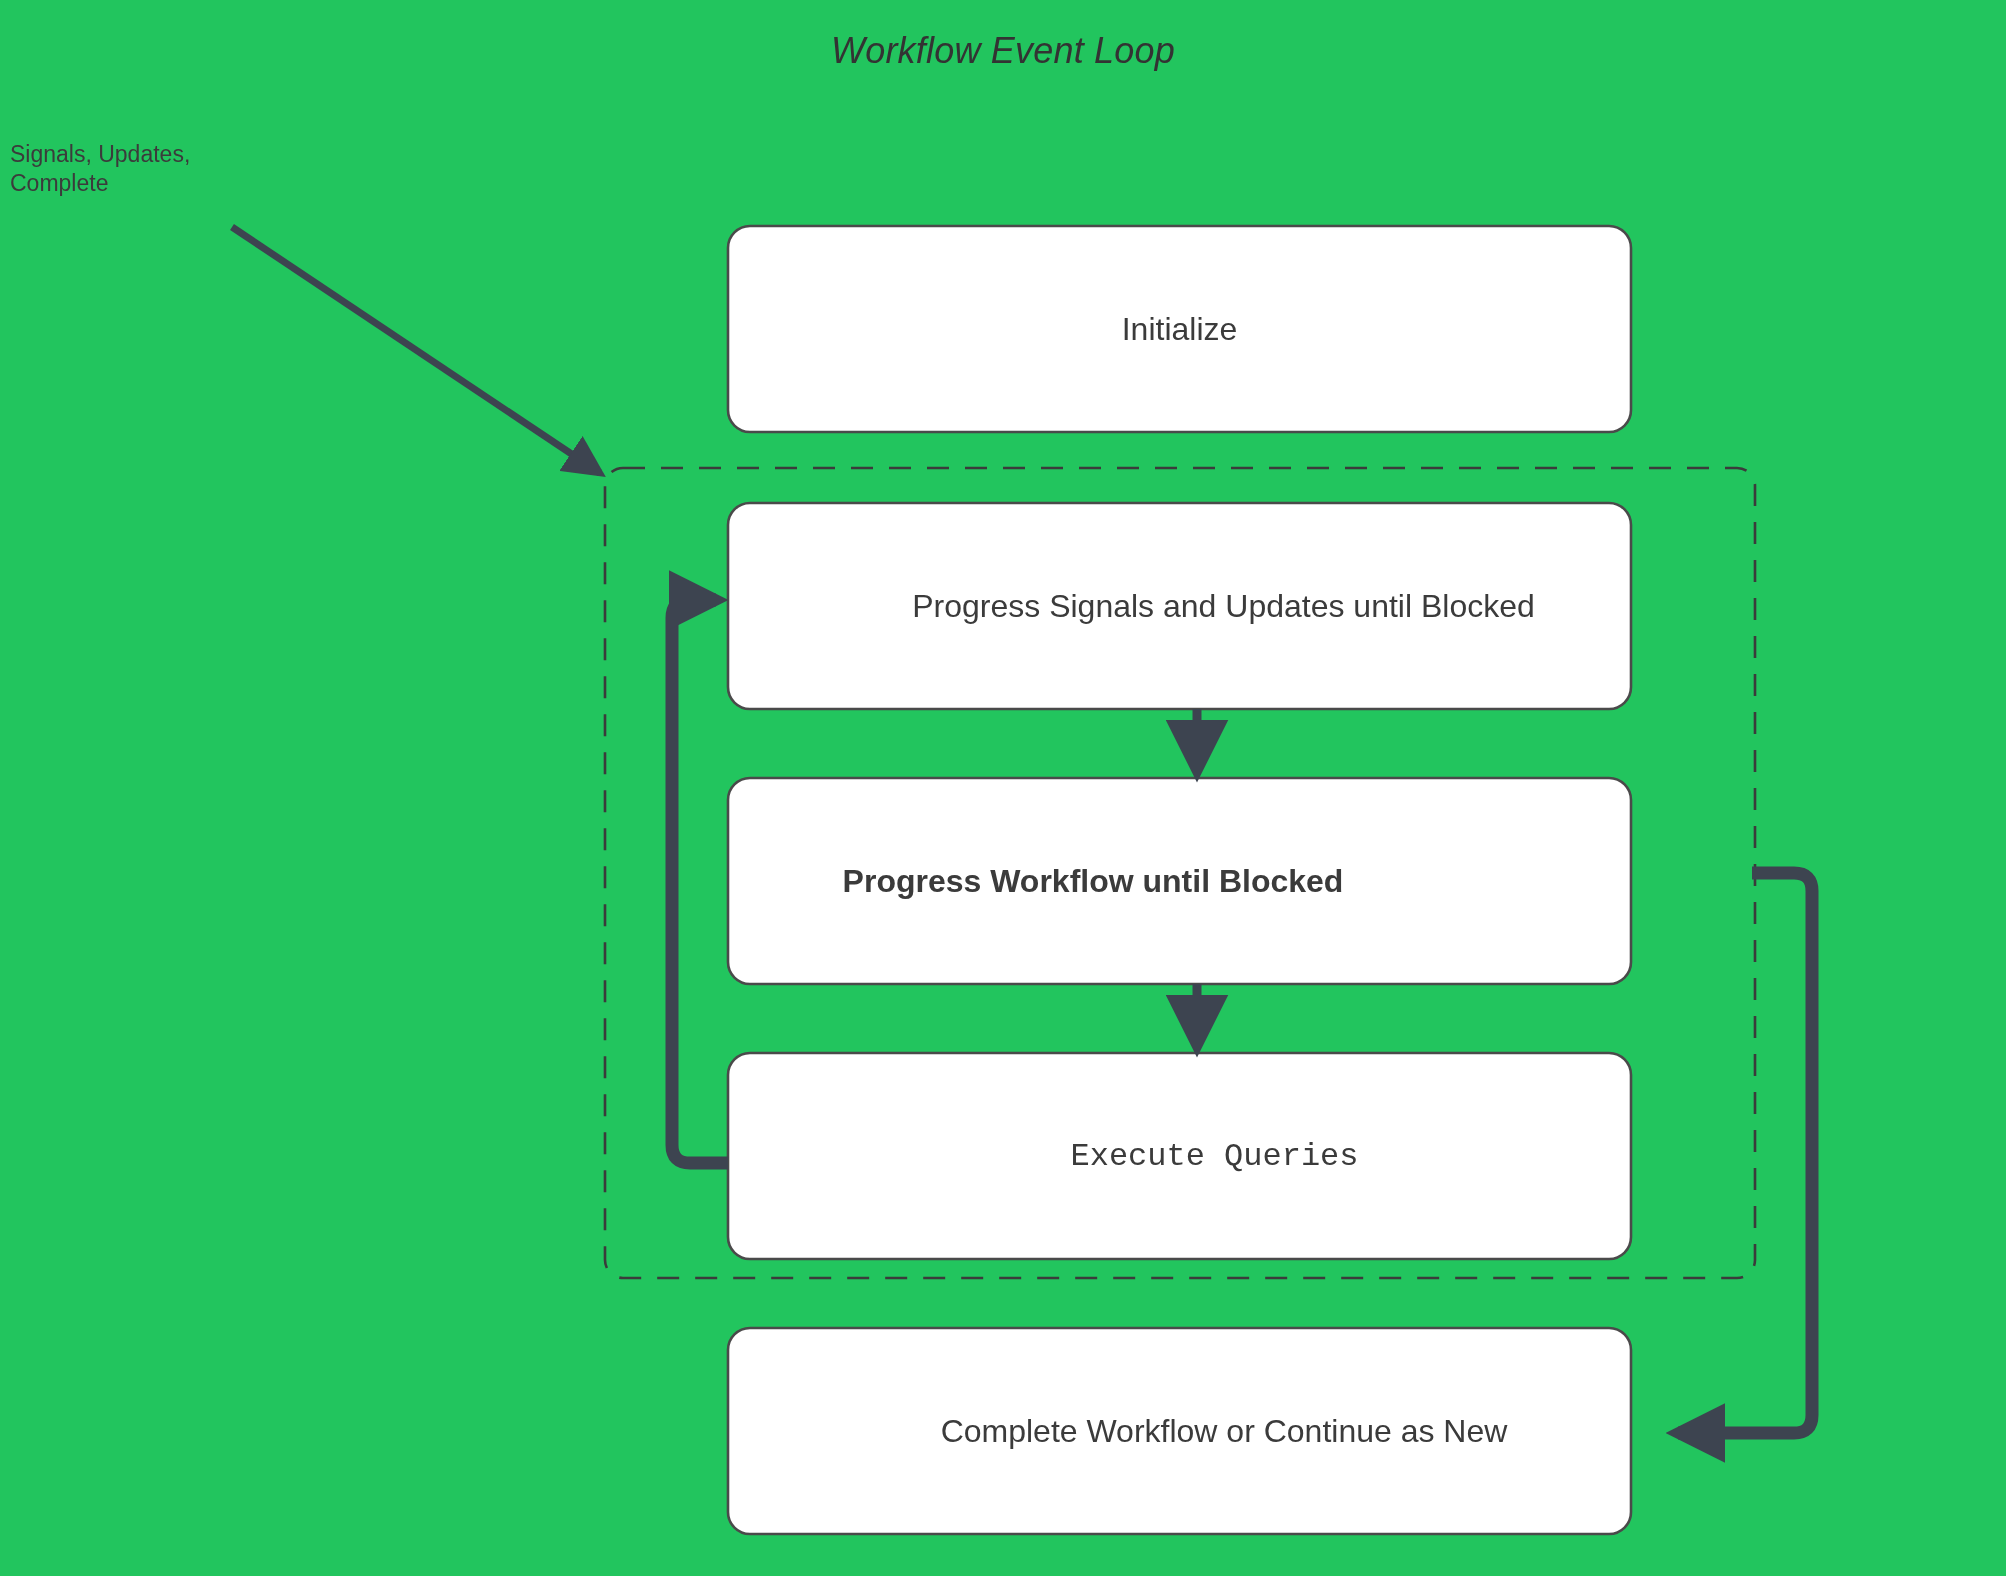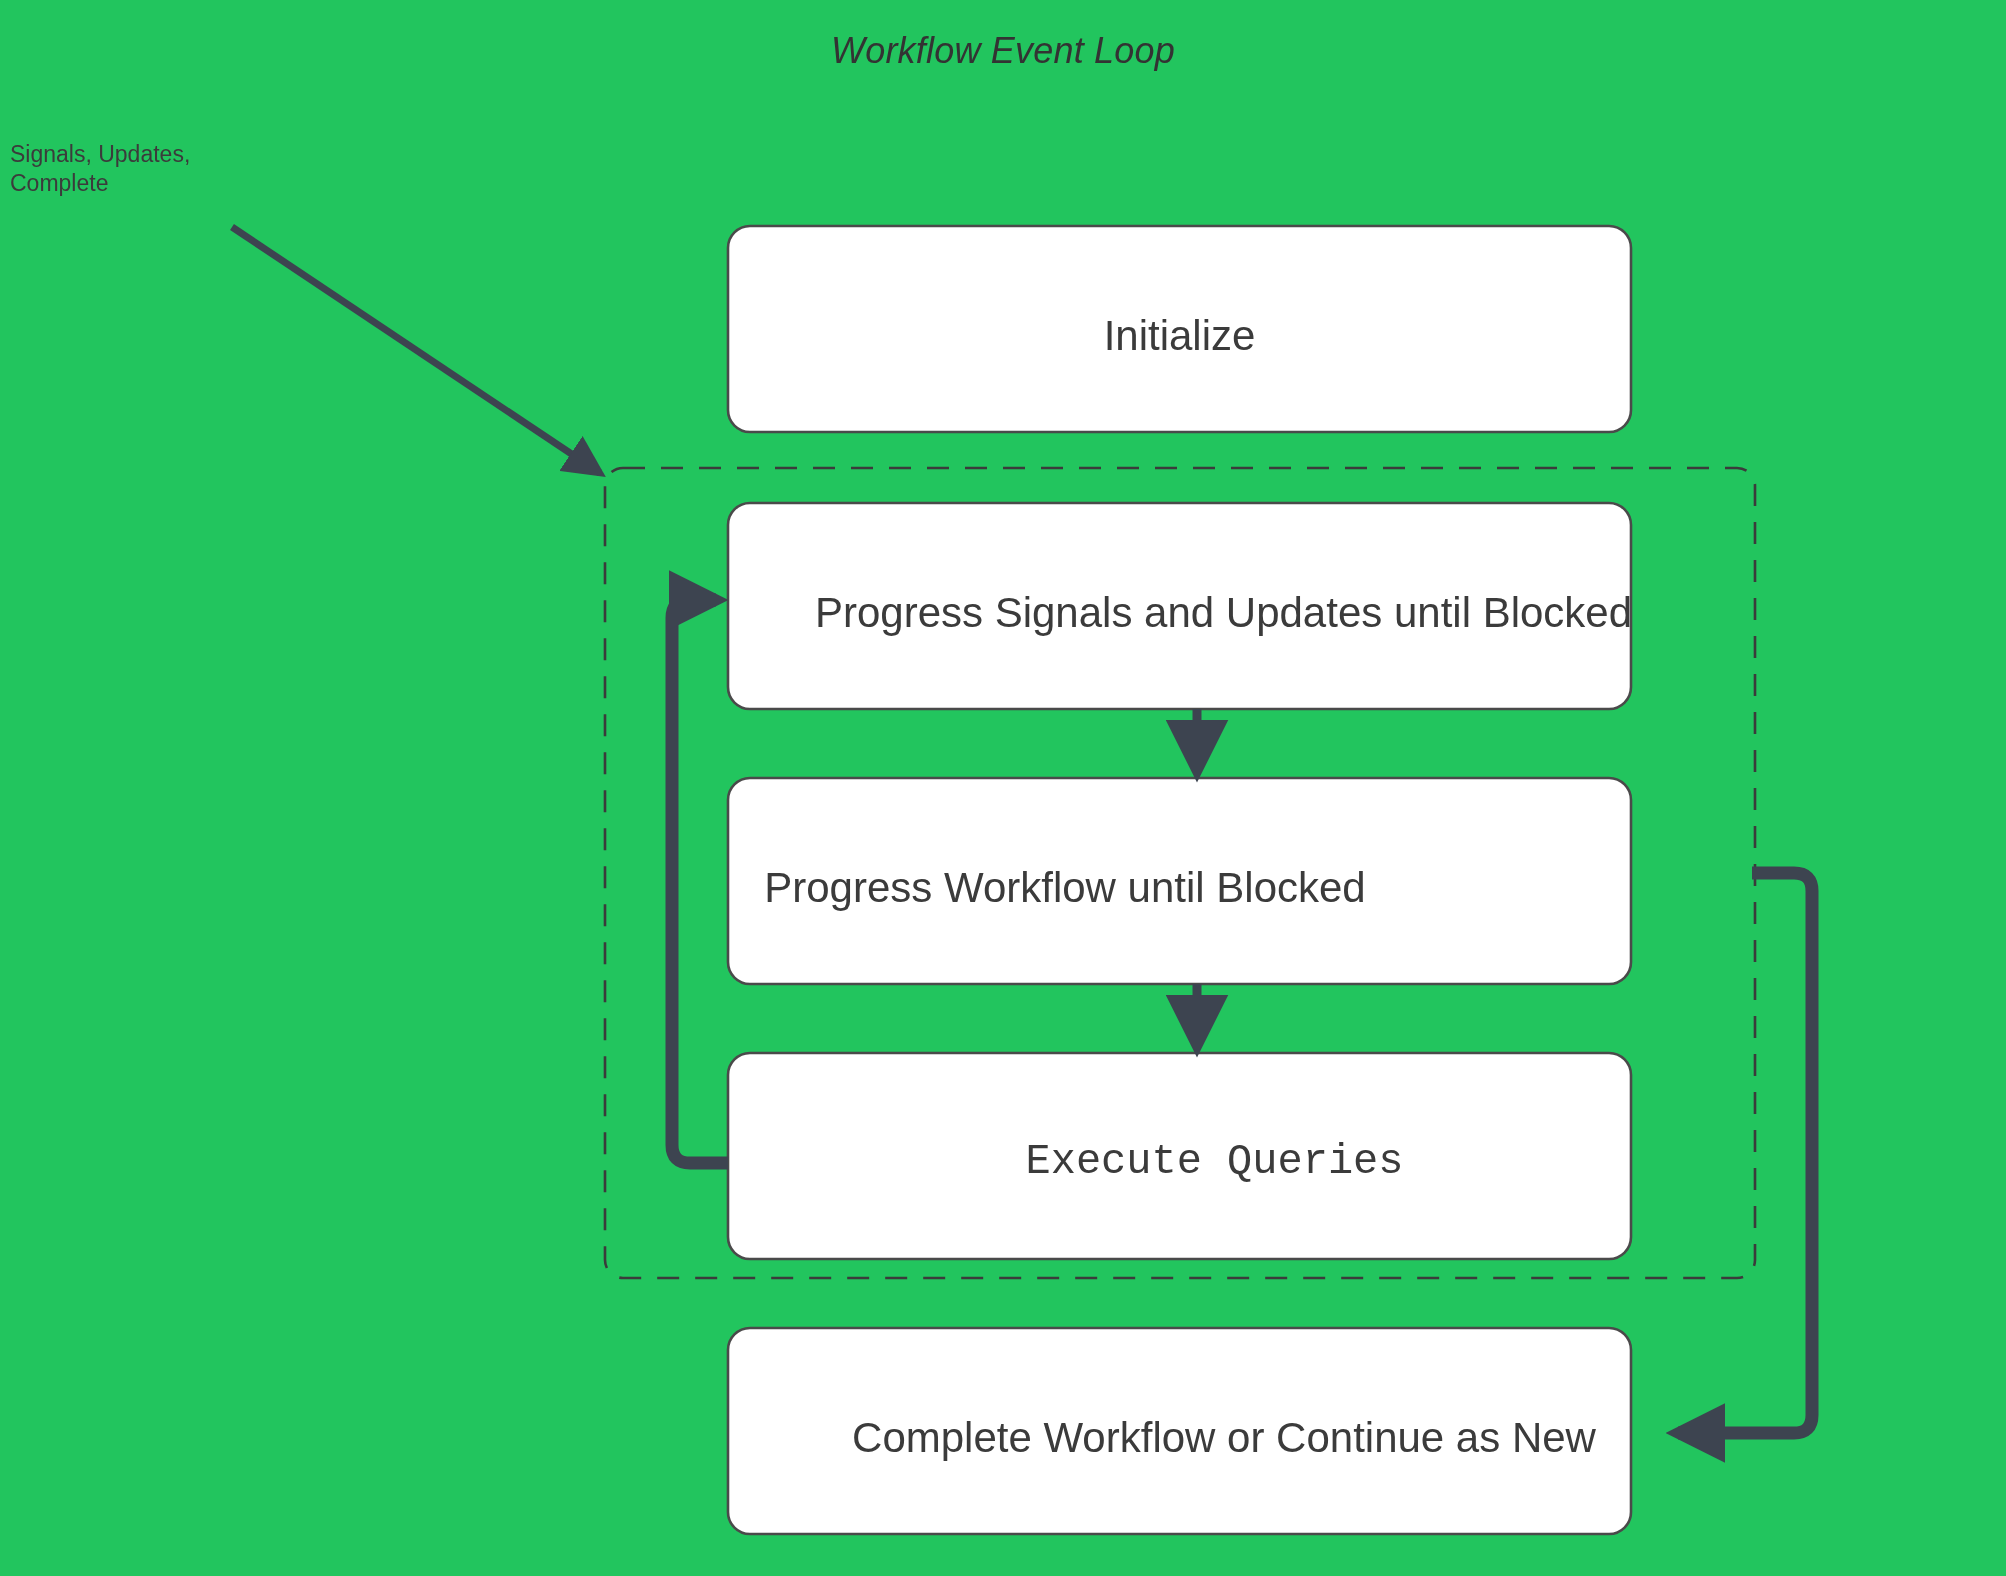--- a/index.html
+++ b/index.html
@@ -29,37 +29,37 @@
     width: 2006px;
     text-align: center;
     font-style: italic;
     font-size: 36px;
     color: #333333;
     letter-spacing: 0.2px;
   }
   .node-label {
     position: absolute;
     text-align: center;
-    font-size: 42px;
+    font-size: 32px;
     color: #3b3b3b;
     line-height: 1.22;
     white-space: nowrap;
     pointer-events: none;
   }
   .edge-label {
     position: absolute;
     text-align: left;
     font-size: 23px;
     color: #3b3b3b;
     line-height: 1.28;
   }
   
   #label-initialize   { left: 728px;  top: 310px;  width: 903px; }
   #label-progress-su  { left: 728px;  top: 587px;  width: 903px; padding-left: 44px; }
-  #label-progress-wf  { left: 700px;  top: 862px;  width: 730px; }
+  #label-progress-wf  { left: 728px;  top: 862px;  width: 730px; font-weight: bold; }
   #label-exec-queries { left: 763px;  top: 1137px; width: 903px; font-family: Liberation Mono, monospace; }
   #label-complete     { left: 700px;  top: 1412px; width: 1048px; }
   #label-signals      { left: 10px;   top: 140px;  width: 440px; }
 </style>
 </head>
 <body>
 
 <div id="page">
 
   <div class="dg-title">Workflow Event Loop</div>

